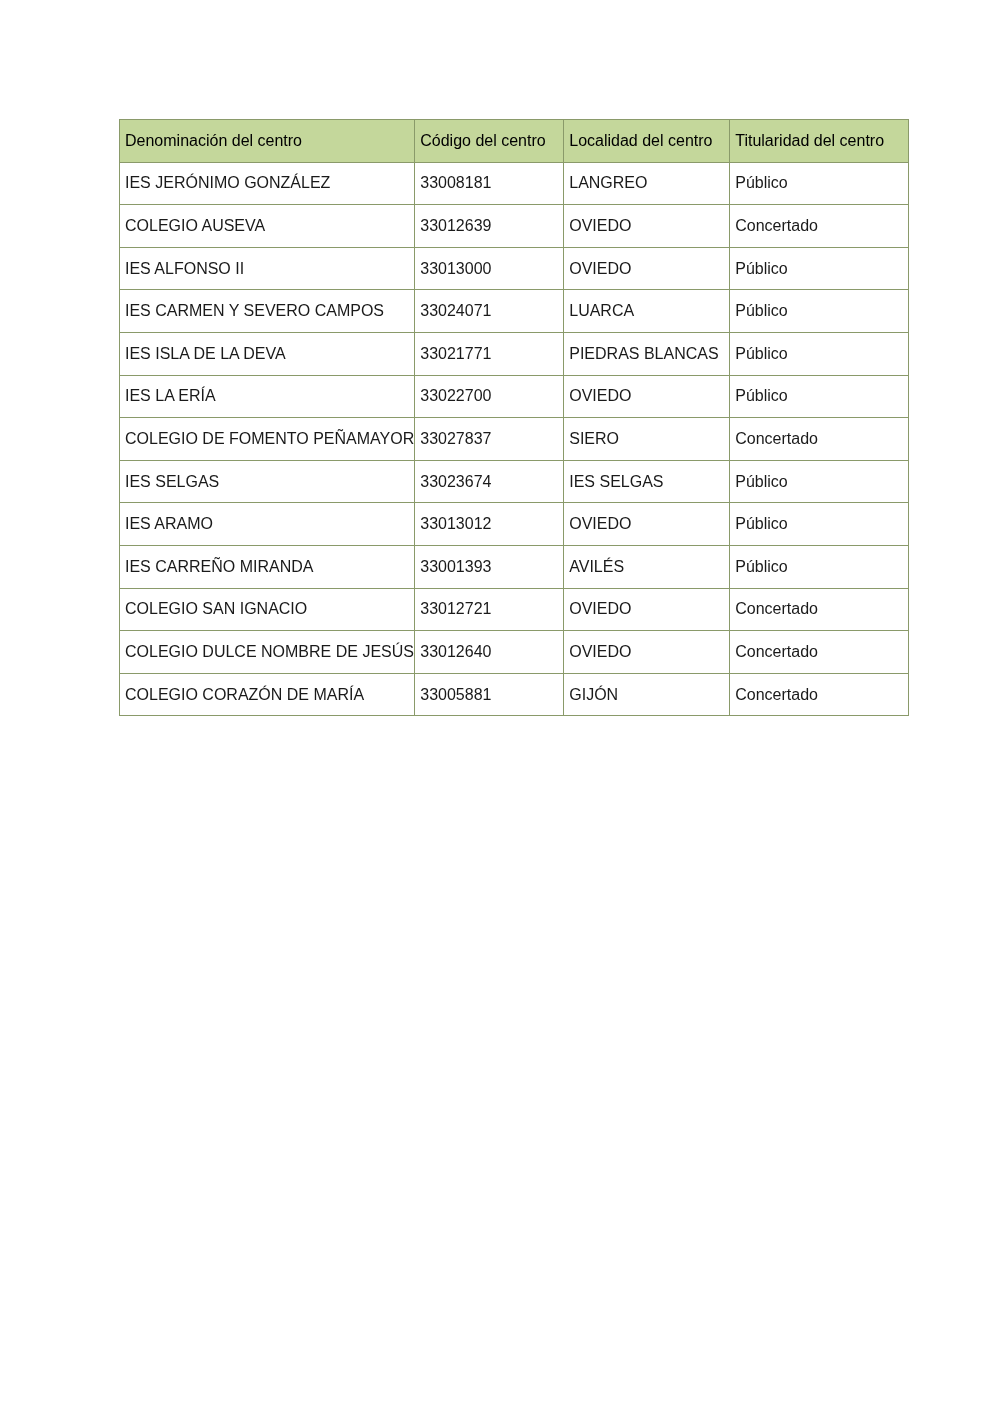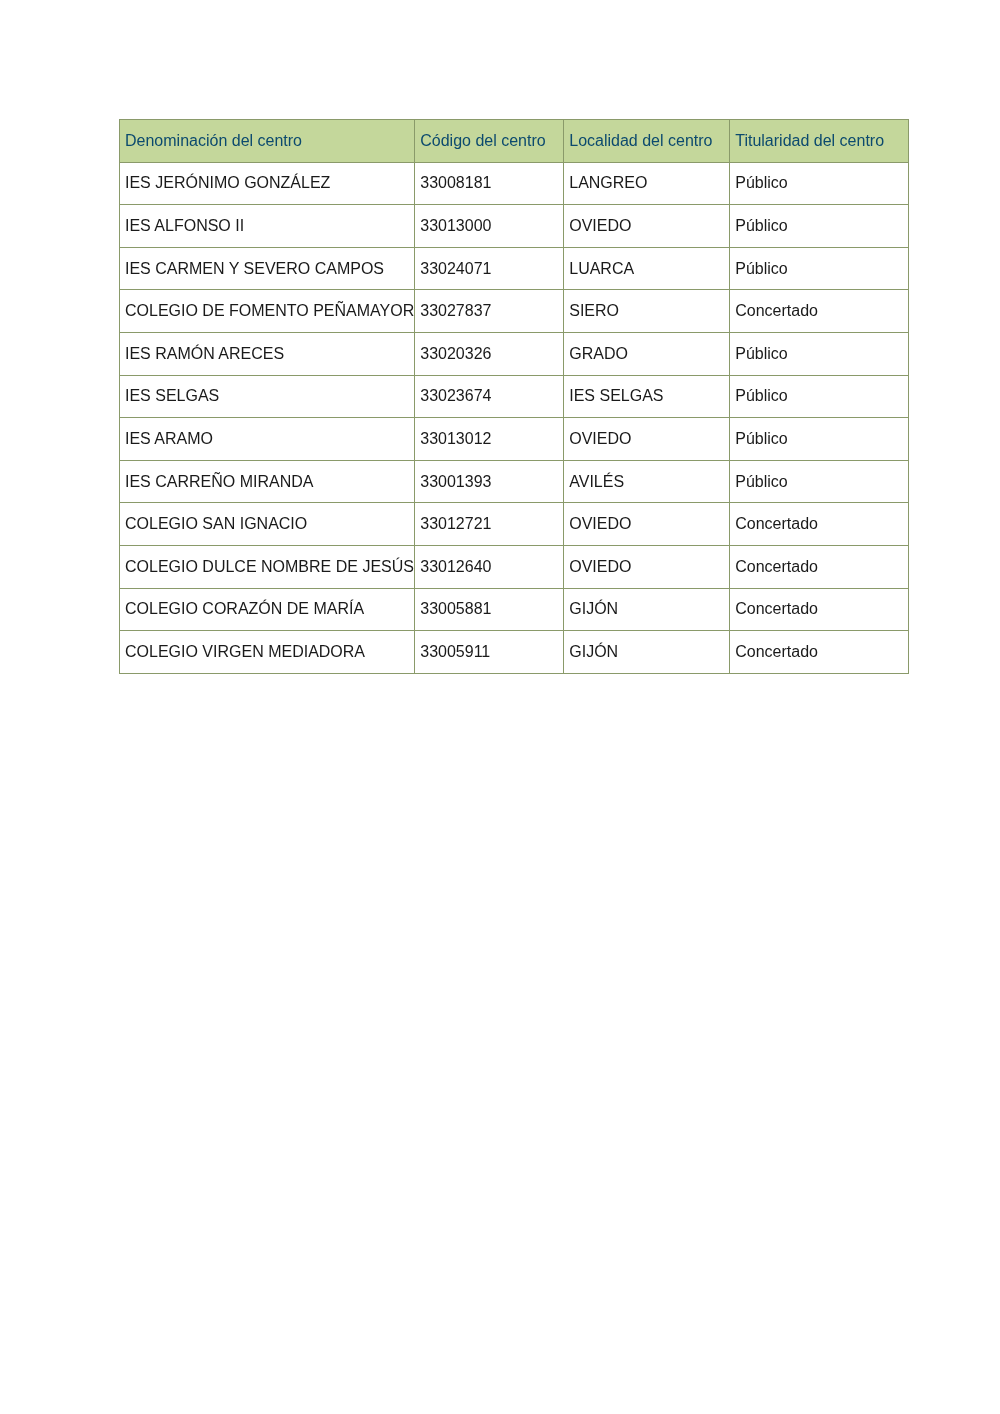--- a/index.html
+++ b/index.html
@@ -34,21 +34,21 @@
       height: 42.6px;
       padding: 0 0 0 5px;
       text-align: left;
       font-weight: normal;
       white-space: nowrap;
       vertical-align: middle;
       box-sizing: border-box;
     }
     table.centros thead th {
       background: #c4d79b;
-      color: #0c4a6e;
+      color: #000000;
     }
     col.c1 { width: 292px; }
     col.c2 { width: 149px; }
     col.c3 { width: 166px; }
     col.c4 { width: 179px; }
   </style>
 </head>
 <body>
 
 <div class="page">
@@ -68,42 +68,54 @@
       </tr>
     </thead>
     <tbody id="table-body">
         <tr>
           <td>IES JERÓNIMO GONZÁLEZ</td>
           <td>33008181</td>
           <td>LANGREO</td>
           <td>Público</td>
         </tr>
         <tr>
+          <td>COLEGIO AUSEVA</td>
+          <td>33012639</td>
+          <td>OVIEDO</td>
+          <td>Concertado</td>
+        </tr>
+        <tr>
           <td>IES ALFONSO II</td>
           <td>33013000</td>
           <td>OVIEDO</td>
           <td>Público</td>
         </tr>
         <tr>
           <td>IES CARMEN Y SEVERO CAMPOS</td>
           <td>33024071</td>
           <td>LUARCA</td>
           <td>Público</td>
         </tr>
         <tr>
+          <td>IES ISLA DE LA DEVA</td>
+          <td>33021771</td>
+          <td>PIEDRAS BLANCAS</td>
+          <td>Público</td>
+        </tr>
+        <tr>
+          <td>IES LA ERÍA</td>
+          <td>33022700</td>
+          <td>OVIEDO</td>
+          <td>Público</td>
+        </tr>
+        <tr>
           <td>COLEGIO DE FOMENTO PEÑAMAYOR</td>
           <td>33027837</td>
           <td>SIERO</td>
           <td>Concertado</td>
-        </tr>
-        <tr>
-          <td>IES RAMÓN ARECES</td>
-          <td>33020326</td>
-          <td>GRADO</td>
-          <td>Público</td>
         </tr>
         <tr>
           <td>IES SELGAS</td>
           <td>33023674</td>
           <td>IES SELGAS</td>
           <td>Público</td>
         </tr>
         <tr>
           <td>IES ARAMO</td>
           <td>33013012</td>
@@ -127,21 +139,15 @@
           <td>33012640</td>
           <td>OVIEDO</td>
           <td>Concertado</td>
         </tr>
         <tr>
           <td>COLEGIO CORAZÓN DE MARÍA</td>
           <td>33005881</td>
           <td>GIJÓN</td>
           <td>Concertado</td>
         </tr>
-        <tr>
-          <td>COLEGIO VIRGEN MEDIADORA</td>
-          <td>33005911</td>
-          <td>GIJÓN</td>
-          <td>Concertado</td>
-        </tr>
       </tbody>
   </table>
 </div>
 
 </body></html>

